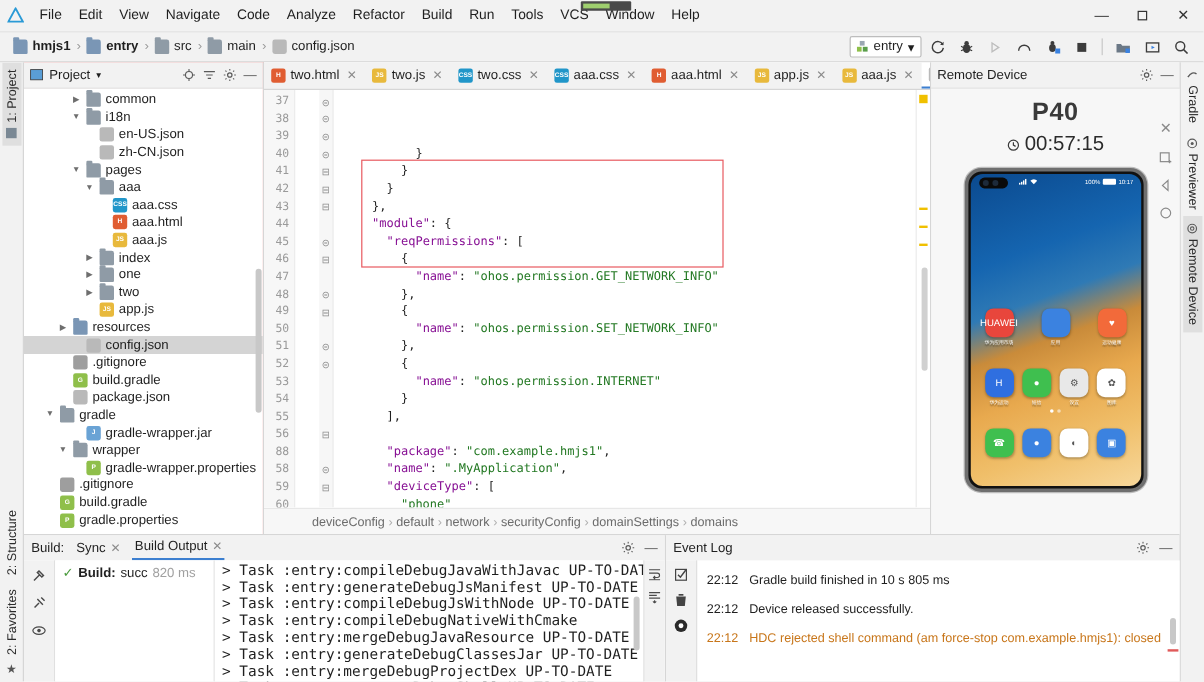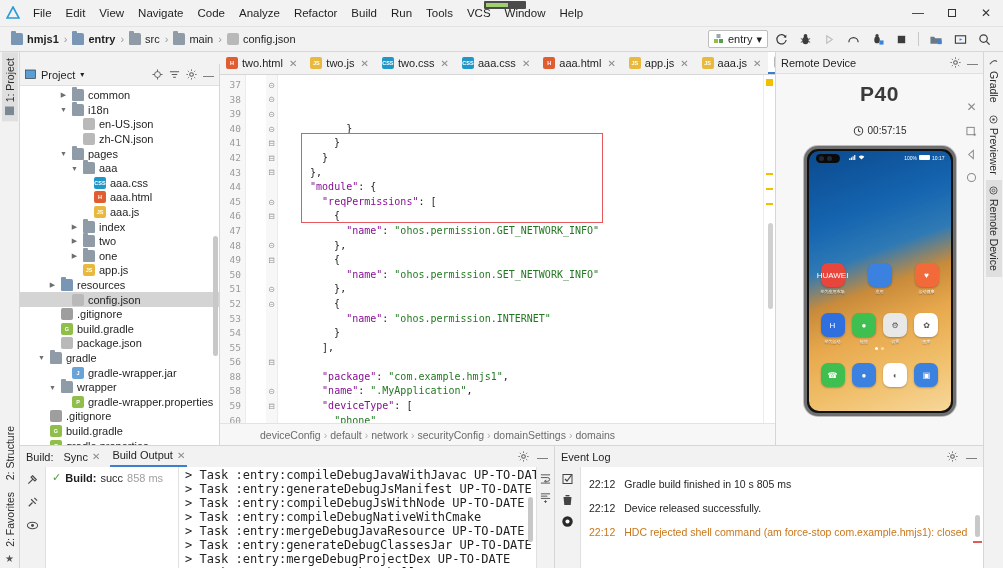--- a/index.html
+++ b/index.html
@@ -39,21 +39,21 @@
   .vtab { writing-mode: vertical-rl; transform: rotate(180deg); font-size: 10.5px; padding: 6px 2px; color: #2b2b2b; white-space: nowrap; display: flex; align-items: center; gap: 4px; }
   .vtab.active { background: #dfdfdf; }
   .rightstrip { width: 20px; background: #f2f2f2; border-left: 1px solid #d6d6d6; display: flex; flex-direction: column; align-items: center; }
   .rtab { writing-mode: vertical-rl; font-size: 10.5px; padding: 6px 2px; color: #2b2b2b; white-space: nowrap; display: flex; align-items: center; gap: 4px; }
   .rtab.active { background: #dfdfdf; }
 
   .center { flex: 1; display: flex; flex-direction: column; min-width: 0; }
   .upper { display: flex; height: 395px; min-height: 0; }
 
   
-  .project { width: 200px; background: #fca5a5; border-right: 1px solid #d6d6d6; display: flex; flex-direction: column; margin-top: 12px; }
+  .project { width: 200px; background: #fca5a5; border-right: 1px solid #d6d6d6; display: flex; flex-direction: column; }
   .panel-head { height: 22px; display: flex; align-items: center; padding: 0 5px; background: #f2f2f2; border-bottom: 1px solid #e0e0e0; gap: 5px; }
   .panel-head .ttl { font-size: 11px; display: flex; align-items: center; gap: 5px; }
   .panel-head .acts { margin-left: auto; display: flex; align-items: center; gap: 6px; color: #5a5a5a; }
   .tree { flex: 1; overflow: hidden; padding-top: 2px; position: relative; background: #fff; }
   .trow { height: 14.6px; display: flex; align-items: center; gap: 4px; font-size: 11px; white-space: nowrap; color: #1f1f1f; padding-right: 4px; }
   .trow.sel { background: #d4d4d4; }
   .arrow { width: 9px; text-align: center; font-size: 7px; color: #6e6e6e; flex: 0 0 9px; }
   .tscroll { position: absolute; right: 1px; top: 150px; width: 5px; height: 120px; background: #c8c8c8; border-radius: 3px; }
 
   
@@ -90,21 +90,21 @@
   .markergutter { width: 12px; background: #fff; border-left: 1px solid #ececec; position: relative; flex: 0 0 12px; }
   .mk { position: absolute; right: 2px; background: #f0c000; }
   .editor-sb { position: absolute; right: 2px; width: 5px; background: #d0d0d0; border-radius: 3px; }
   .bcrumb { height: 22px; background: #f7f7f7; border-top: 1px solid #e3e3e3; display: flex; align-items: center; padding-left: 40px; gap: 3px; font-size: 10.5px; color: #6b6b6b; }
   .bcrumb .sep { color: #b0b0b0; }
 
   
   .remote { width: 208px; background: #f7f7f7; border-left: 1px solid #d6d6d6; display: flex; flex-direction: column; }
   .rd-body { flex: 1; position: relative; display: flex; flex-direction: column; align-items: center; background: #f7f7f7; overflow: hidden; }
   .rd-title { font-size: 21px; font-weight: bold; color: #3a3a3a; margin-top: 8px; letter-spacing: .5px; }
-  .rd-timer { display: flex; align-items: center; gap: 4px; font-size: 10px; color: #2b2b2b; margin-top: 19px; }
+  .rd-timer { display: flex; align-items: center; gap: 4px; font-size: 17px; color: #2b2b2b; margin-top: 4px; }
   .rd-ctrls { position: absolute; right: 6px; top: 26px; display: flex; flex-direction: column; align-items: center; gap: 12px; color: #8a8a8a; }
   .phone { width: 152px; height: 270px; margin-top: 10px; border: 3px solid #6f6f6f; border-radius: 14px; background: #111; padding: 2px; position: relative; box-shadow: 0 0 0 1px #bdbdbd; }
   .screen { width: 100%; height: 100%; border-radius: 10px; overflow: hidden; position: relative;
     background: linear-gradient(160deg,#0b4a8f 0%,#1565b0 26%,#2f7ab5 40%,#c98b3a 52%,#e8a94e 66%,#f0bf6a 82%,#f7d79a 100%); }
   .statusbar { position: absolute; top: 0; left: 0; right: 0; height: 13px; display: flex; align-items: center; padding: 0 6px; font-size: 5px; color: #fff; }
   .punch { position: absolute; left: 7px; top: 3px; width: 24px; height: 9px; background: #0a0a0a; border-radius: 5px; display: flex; align-items: center; gap: 3px; padding-left: 3px; }
   .punch i { width: 5px; height: 5px; border-radius: 50%; background: #1d2a3a; display: block; }
   .sb-left { margin-left: 34px; display: flex; gap: 2px; align-items: center; }
   .sb-right { margin-left: auto; display: flex; gap: 2px; align-items: center; }
   .batt { width: 11px; height: 5px; background: #fff; border-radius: 1px; }
@@ -383,26 +383,26 @@
                 <span>aaa.js</span>
               </div>
               <div class="trow" style="padding-left: 50px;">
                 <span class="arrow">▶</span>
                 <span class="ic ic-folder"></span>
                 <span>index</span>
               </div>
               <div class="trow" style="padding-left: 50px;">
                 <span class="arrow">▶</span>
                 <span class="ic ic-folder"></span>
-                <span>two</span>
+                <span>one</span>
               </div>
               <div class="trow" style="padding-left: 50px;">
                 <span class="arrow">▶</span>
                 <span class="ic ic-folder"></span>
-                <span>one</span>
+                <span>two</span>
               </div>
               <div class="trow" style="padding-left: 50px;">
                 <span class="arrow"></span>
                 <span class="sqico sq-js">JS</span>
                 <span>app.js</span>
               </div>
               <div class="trow" style="padding-left: 28px;">
                 <span class="arrow">▶</span>
                 <span class="ic ic-folder blue"></span>
                 <span>resources</span>
@@ -753,21 +753,21 @@
                     <ellipse cx="7" cy="7" rx="5.5" ry="3.4" fill="none" stroke="#4a4a4a" stroke-width="1.1"></ellipse>
                     <circle cx="7" cy="7" r="1.6" fill="#4a4a4a"></circle>
                   </svg>
               </span>
             </div>
             <div class="bp-tree">
               <div class="bp-build">
                 <span style="color:#4a9b3d">✓</span>
                 <b>Build:</b>
                 <span>succ</span>
-                <span class="bp-ms">858 ms</span>
+                <span class="bp-ms">820 ms</span>
               </div>
             </div>
             <div class="bp-out">
               <div id="build-lines">
                   <div class="outline">&gt; Task :entry:compileDebugJavaWithJavac UP-TO-DATE</div>
                   <div class="outline">&gt; Task :entry:generateDebugJsManifest UP-TO-DATE</div>
                   <div class="outline">&gt; Task :entry:compileDebugJsWithNode UP-TO-DATE</div>
                   <div class="outline">&gt; Task :entry:compileDebugNativeWithCmake</div>
                   <div class="outline">&gt; Task :entry:mergeDebugJavaResource UP-TO-DATE</div>
                   <div class="outline">&gt; Task :entry:generateDebugClassesJar UP-TO-DATE</div>

